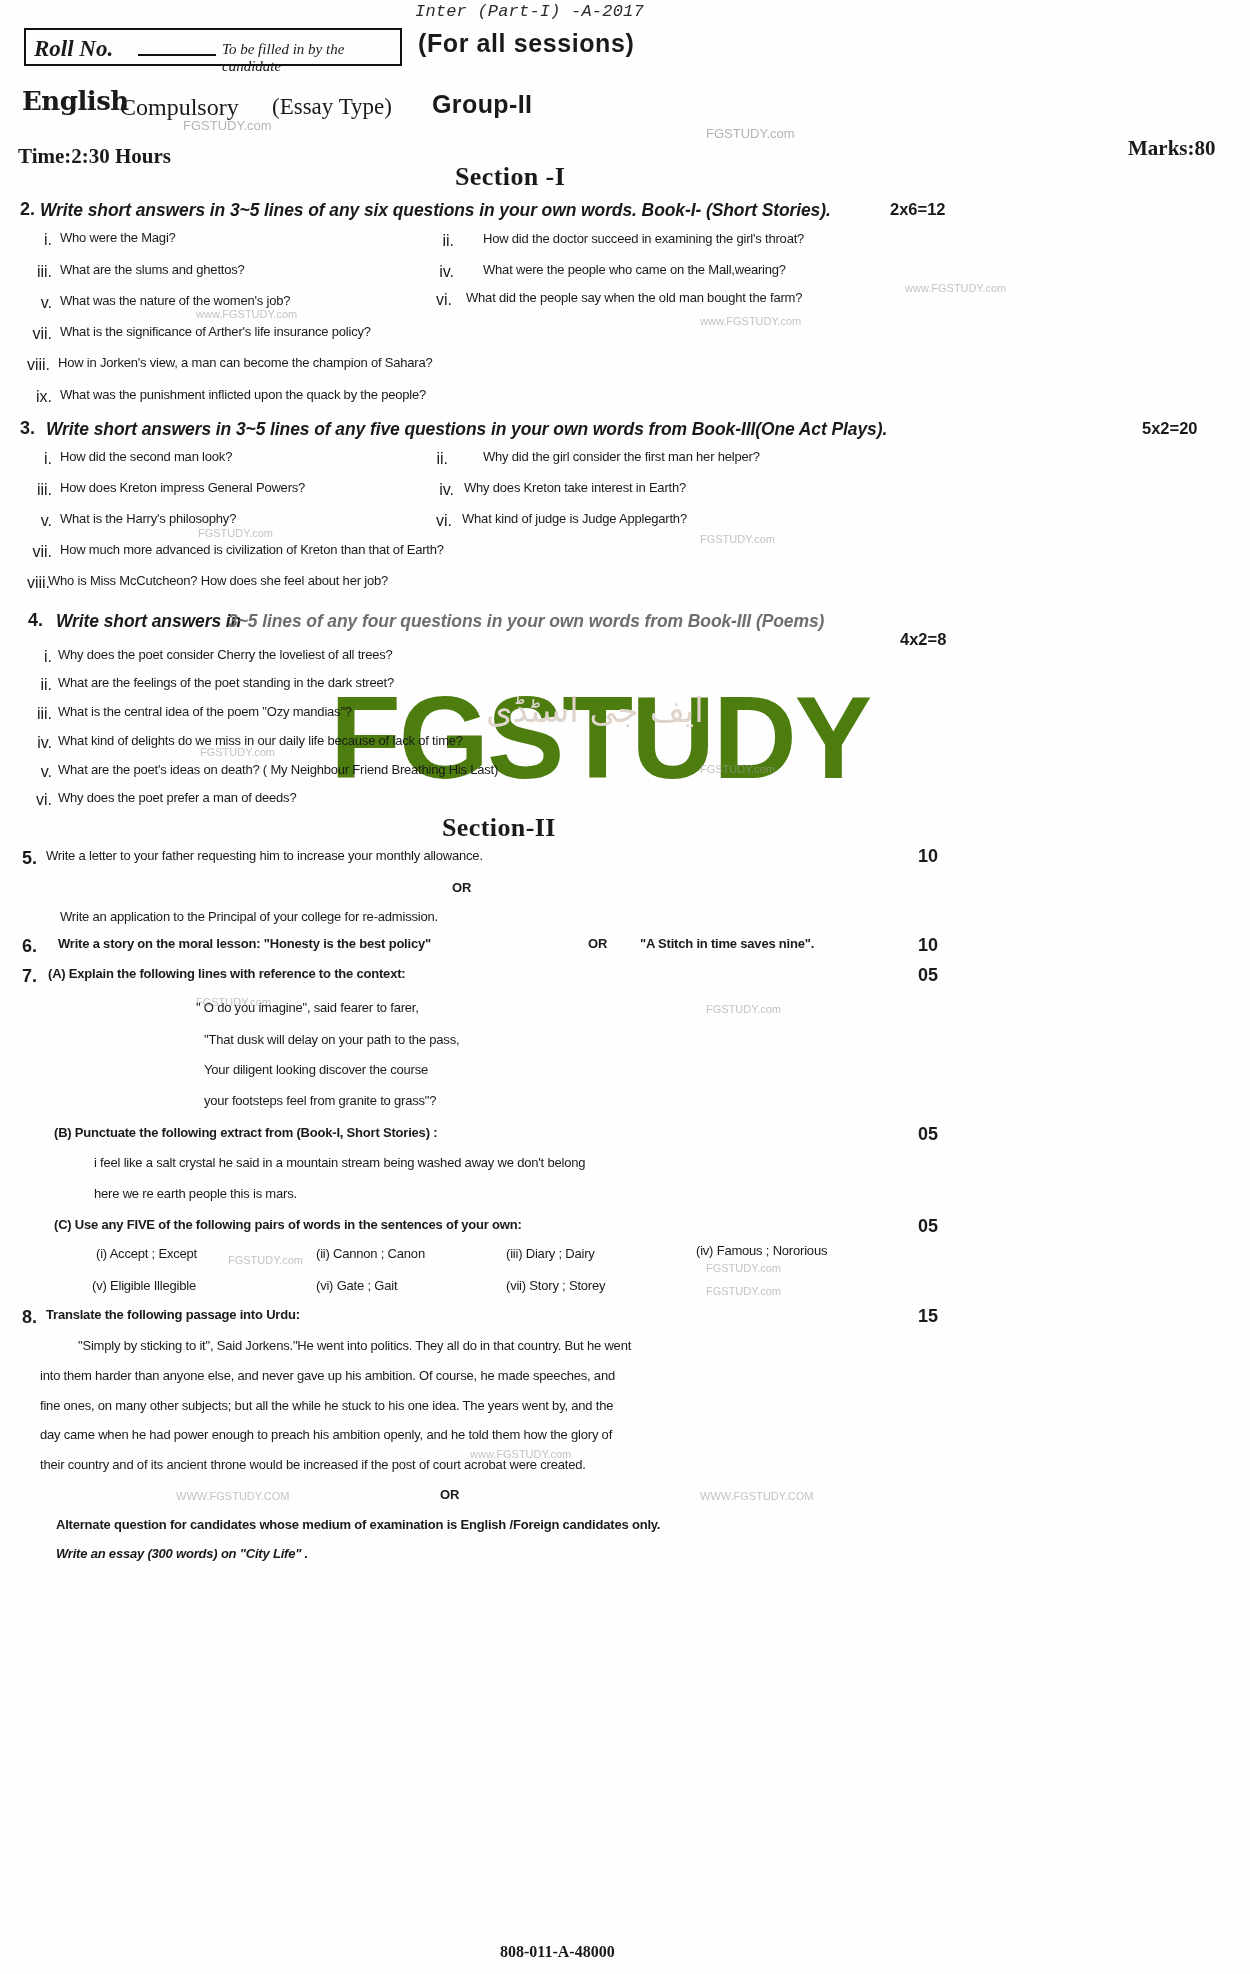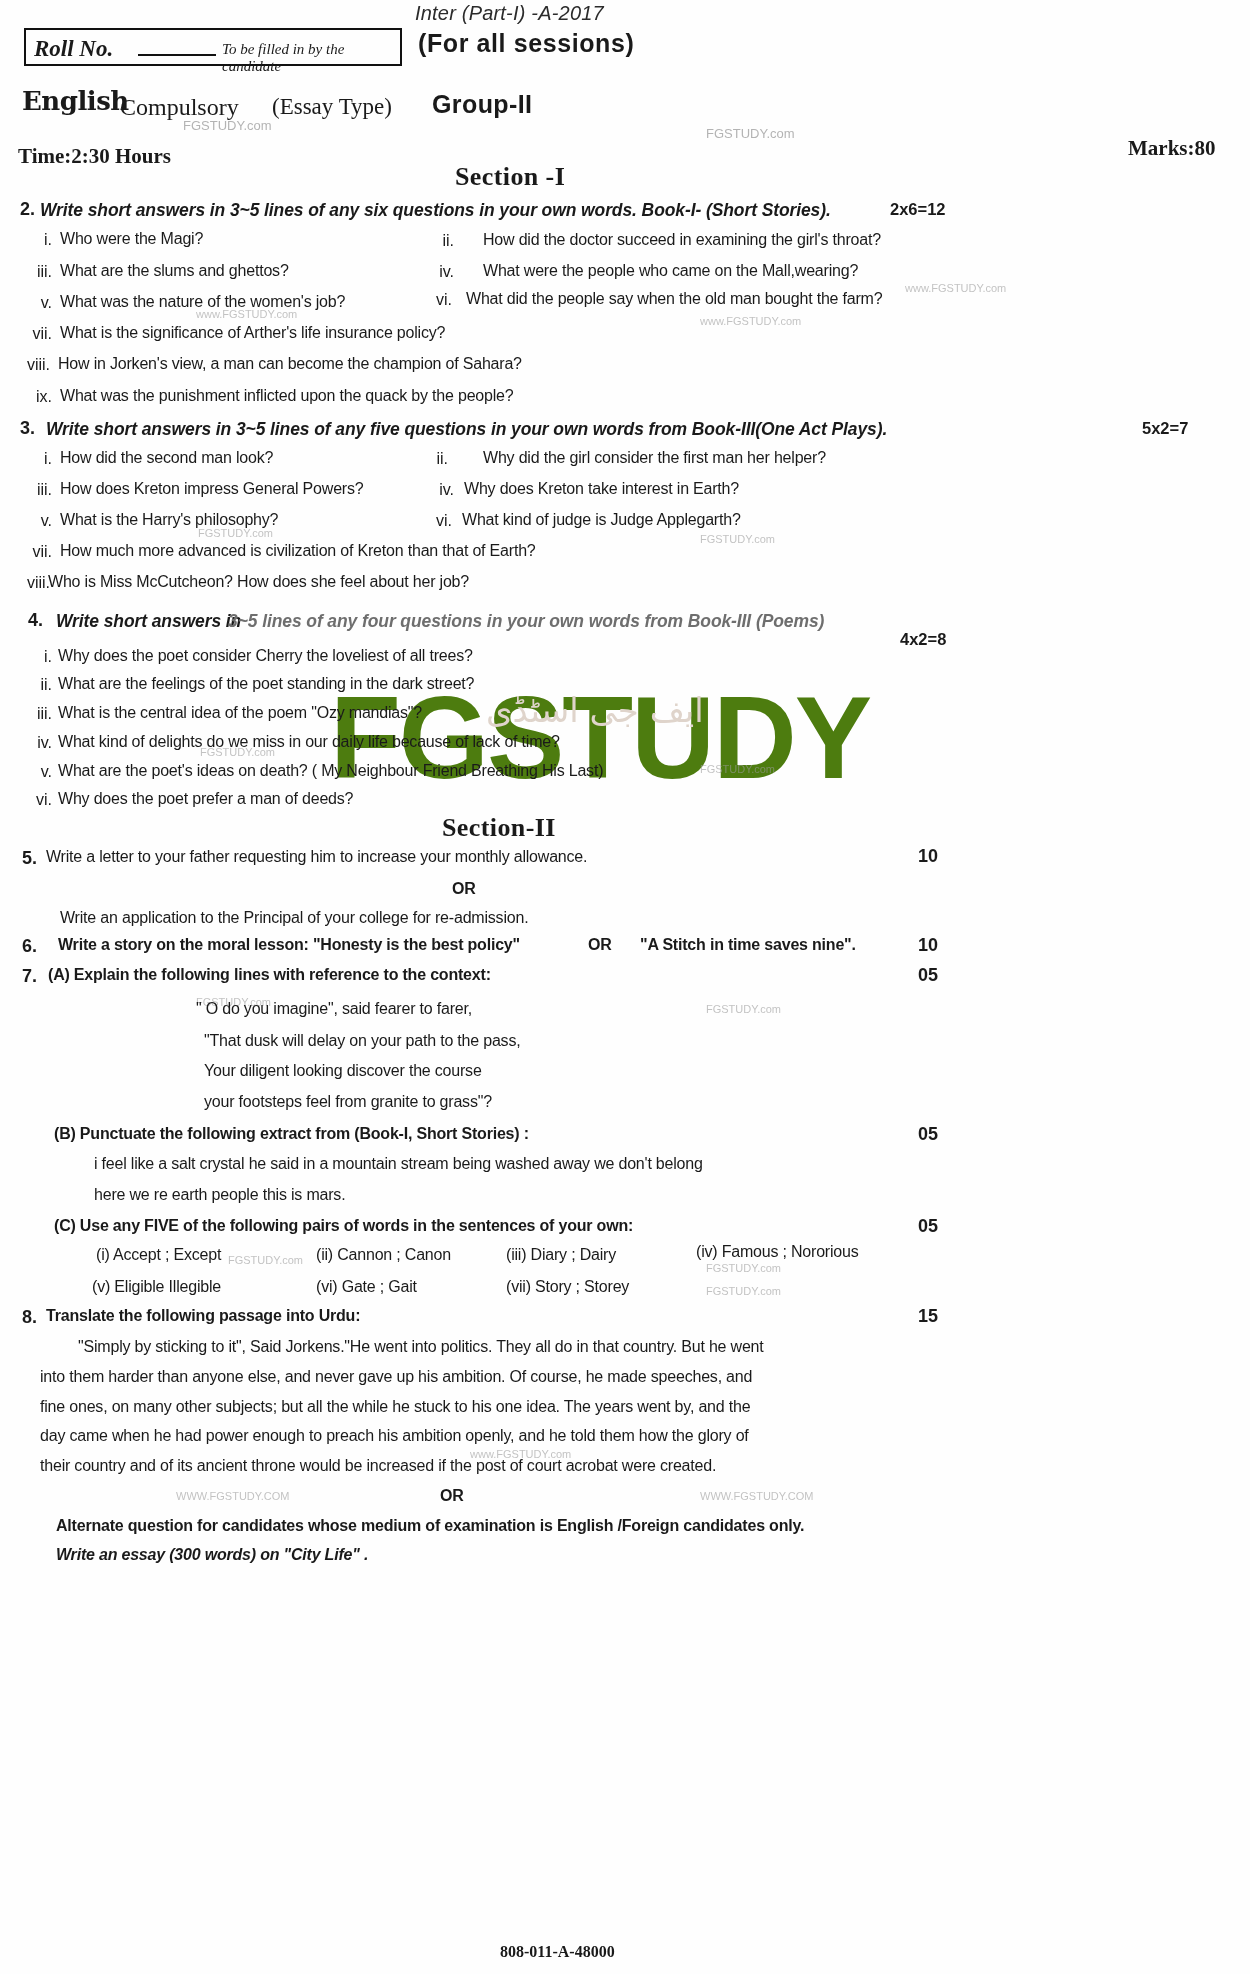--- a/index.html
+++ b/index.html
@@ -22,23 +22,23 @@
     background: #fefefe;
   }
   
   .abs { position: absolute; white-space: nowrap; }
   .bold { font-weight: bold; }
   .bi { font-weight: bold; font-style: italic; }
 
   
   #exam-code {
     left: 415px; top: 2px;
-    font-family: Liberation Sans, sans-serif;
+    font-family: Liberation Mono, monospace;
     font-style: italic;
-    font-size: 20px;
+    font-size: 17px;
     letter-spacing: 0.2px;
     color: #2b2b2b;
   }
   #rollno-box {
     position: absolute;
     left: 24px; top: 28px;
     width: 378px; height: 38px;
     border: 2px solid #111;
     box-sizing: border-box;
   }
@@ -122,21 +122,21 @@
   }
   .qmarks {
     font-weight: bold;
     font-size: 16.5px;
   }
   .qnum {
     font-weight: bold;
     font-size: 18px;
   }
   .sub {
-    font-size: 16px;
+    font-size: 13px;
     letter-spacing: -0.2px;
   }
   .subnum {
     font-size: 16px;
     text-align: right;
   }
   .plain-bold {
     font-weight: bold;
     font-size: 18px;
   }
@@ -260,21 +260,21 @@
   <div class="abs sub" style="left:60px; top:324px;">What is the significance of Arther's life insurance policy?</div>
 
   <div class="abs subnum" style="left:-12px; top:356px; width:62px;">viii.</div>
   <div class="abs sub" style="left:58px; top:355px;">How in Jorken's view, a man can become the champion of Sahara?</div>
 
   <div class="abs subnum" style="left:0px; top:388px; width:52px;">ix.</div>
   <div class="abs sub" style="left:60px; top:387px;">What was the punishment inflicted upon the quack by the people?</div>
 
   <div class="abs qnum" style="left:20px; top:418px;">3.</div>
   <div class="abs qhead" style="left:46px; top:419px;">Write short answers in 3~5 lines of any five questions in your own words from Book-III(One Act Plays).</div>
-  <div class="abs qmarks" style="left:1142px; top:419px;">5x2=7</div>
+  <div class="abs qmarks" style="left:1142px; top:419px;">5x2=20</div>
 
   <div class="abs subnum" style="left:10px; top:450px; width:42px;">i.</div>
   <div class="abs sub" style="left:60px; top:449px;">How did the second man look?</div>
   <div class="abs subnum" style="left:404px; top:450px; width:44px;">ii.</div>
   <div class="abs sub" style="left:483px; top:449px;">Why did the girl consider the first man her helper?</div>
 
   <div class="abs subnum" style="left:0px; top:481px; width:52px;">iii.</div>
   <div class="abs sub" style="left:60px; top:480px;">How does Kreton impress General Powers?</div>
   <div class="abs subnum" style="left:404px; top:481px; width:50px;">iv.</div>
   <div class="abs sub" style="left:464px; top:480px;">Why does Kreton take interest in Earth?</div>

